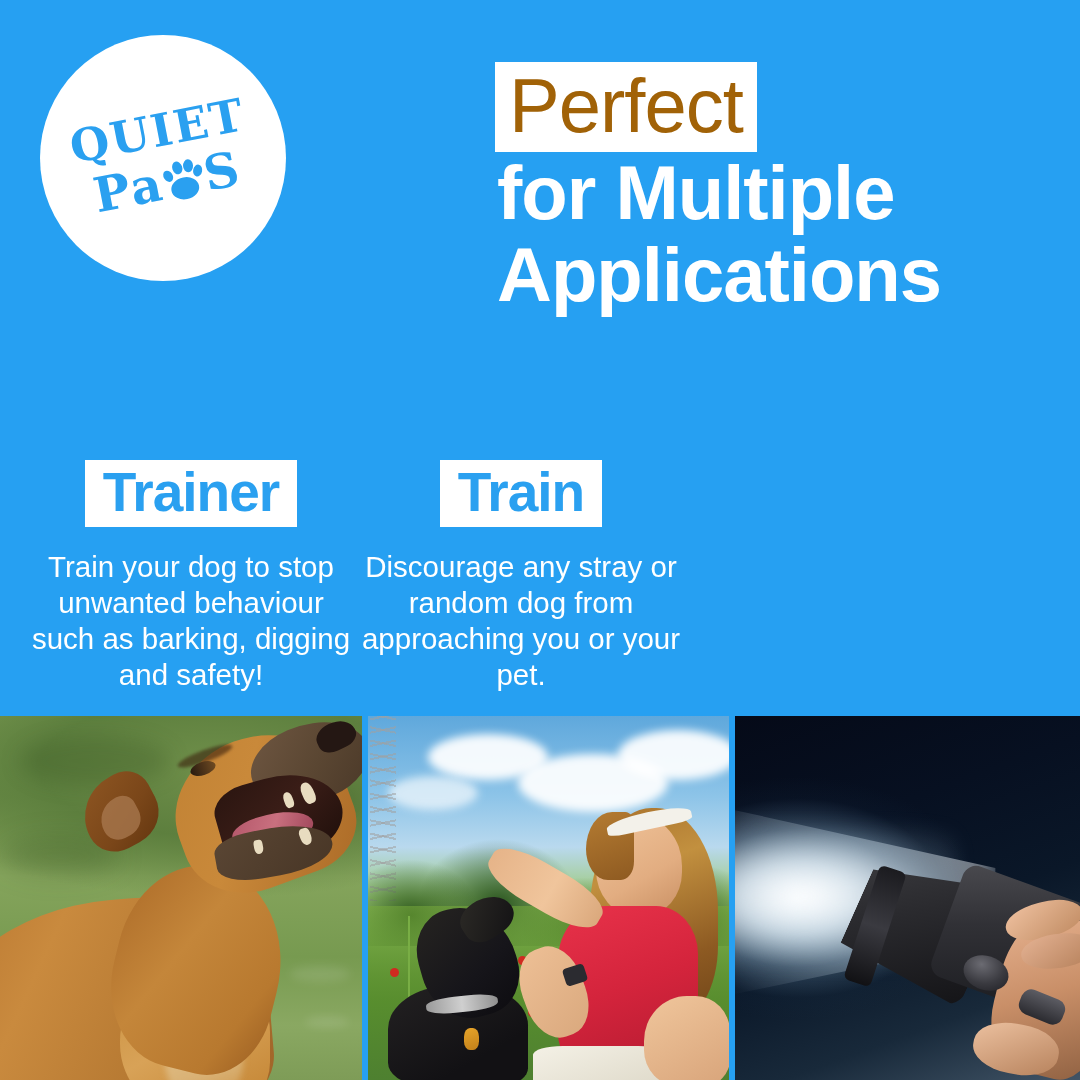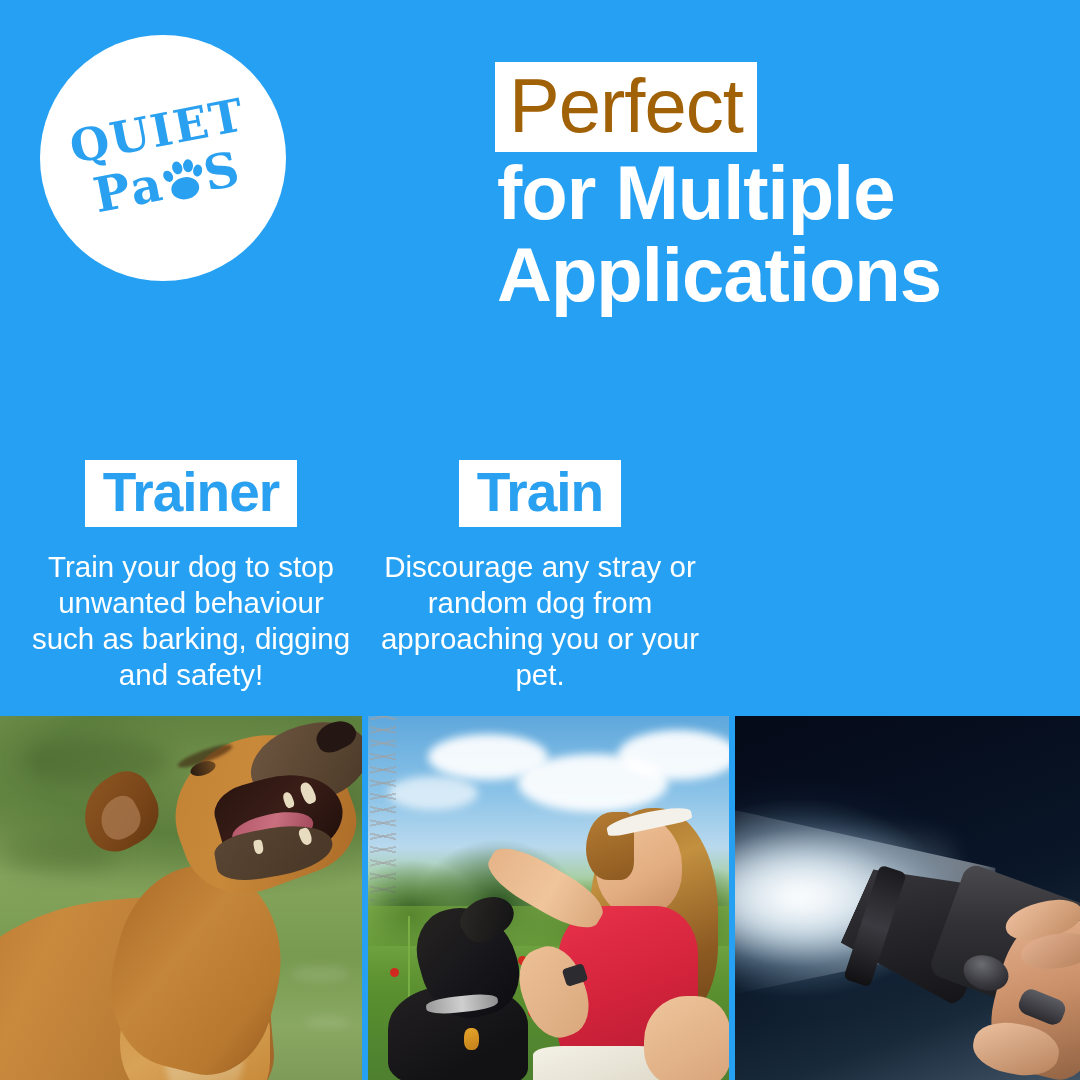--- a/index.html
+++ b/index.html
@@ -76,21 +76,21 @@
     font-size:76px;
     line-height:1.08;
     letter-spacing:-1px;
     display:block;
     padding-left:2px;
   }
 
   
   #features{
     position:absolute; left:0; top:460px; width:1080px;
-    display:flex; justify-content:space-between;
+    display:flex; 
     padding:0 26px;
   }
   .feature-col{
     width:330px;
     display:flex; flex-direction:column; align-items:center;
   }
   .feature-title-box{
     background:#ffffff;
     display:inline-block;
     padding:5px 18px 7px 18px;

